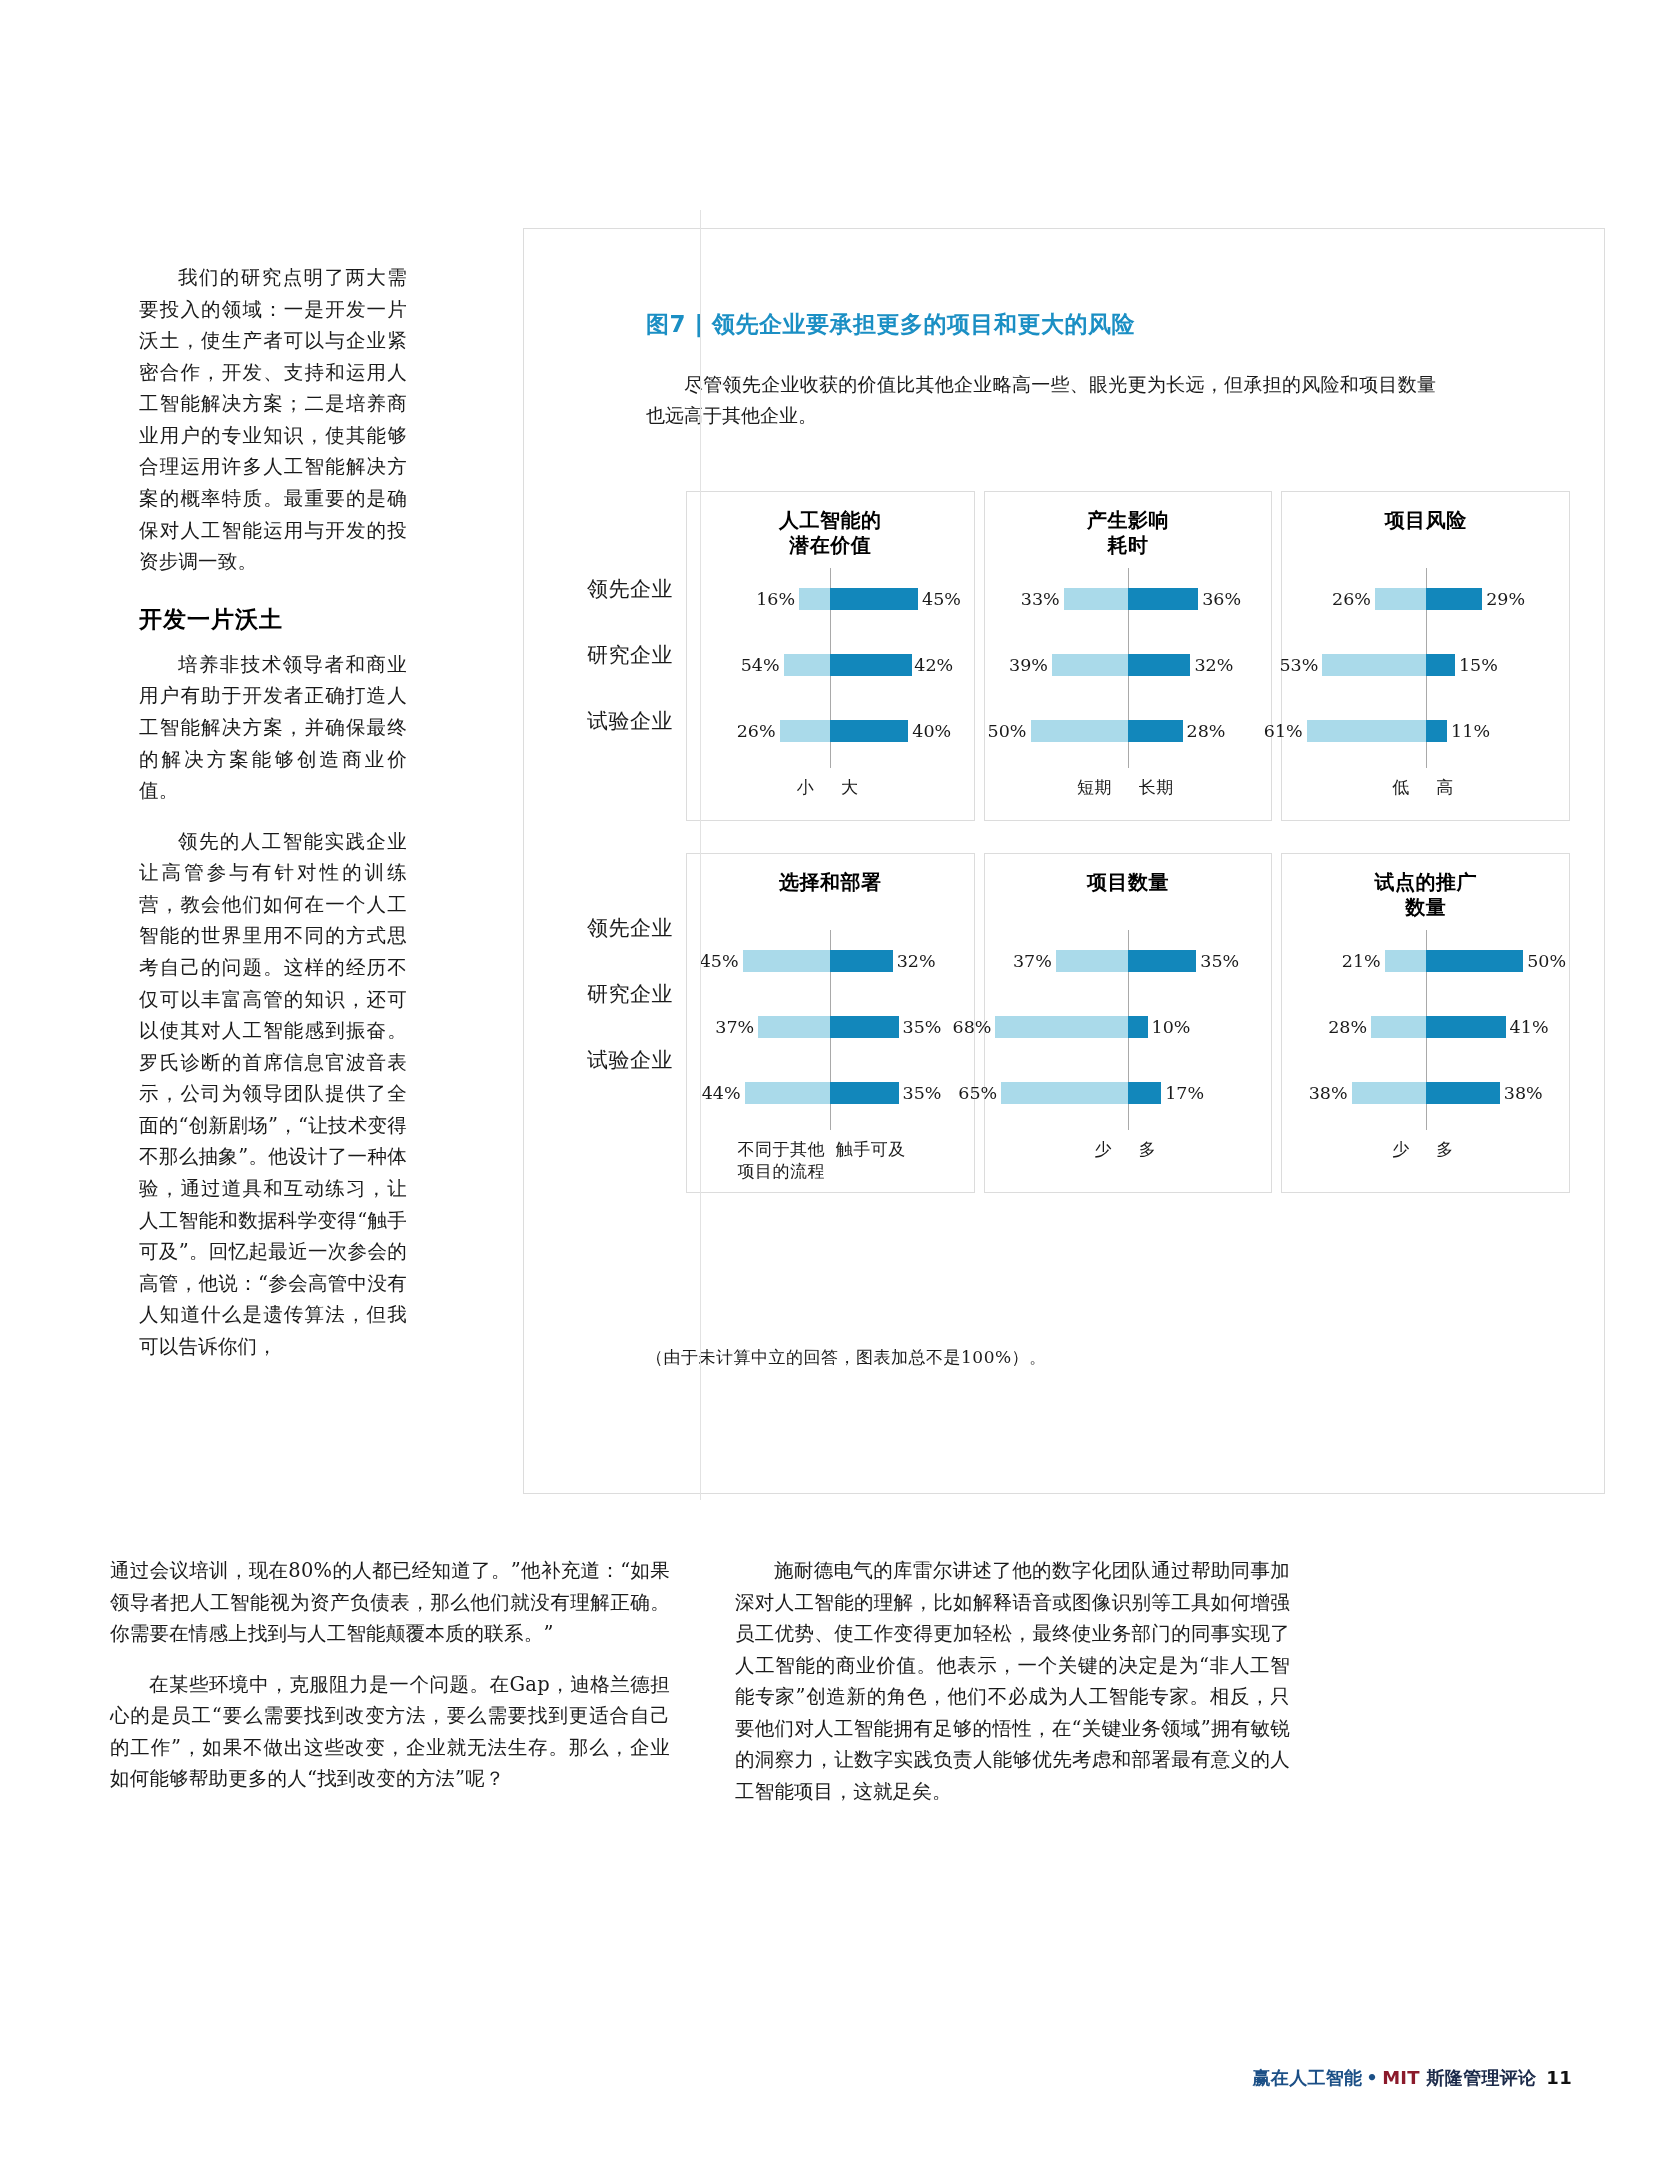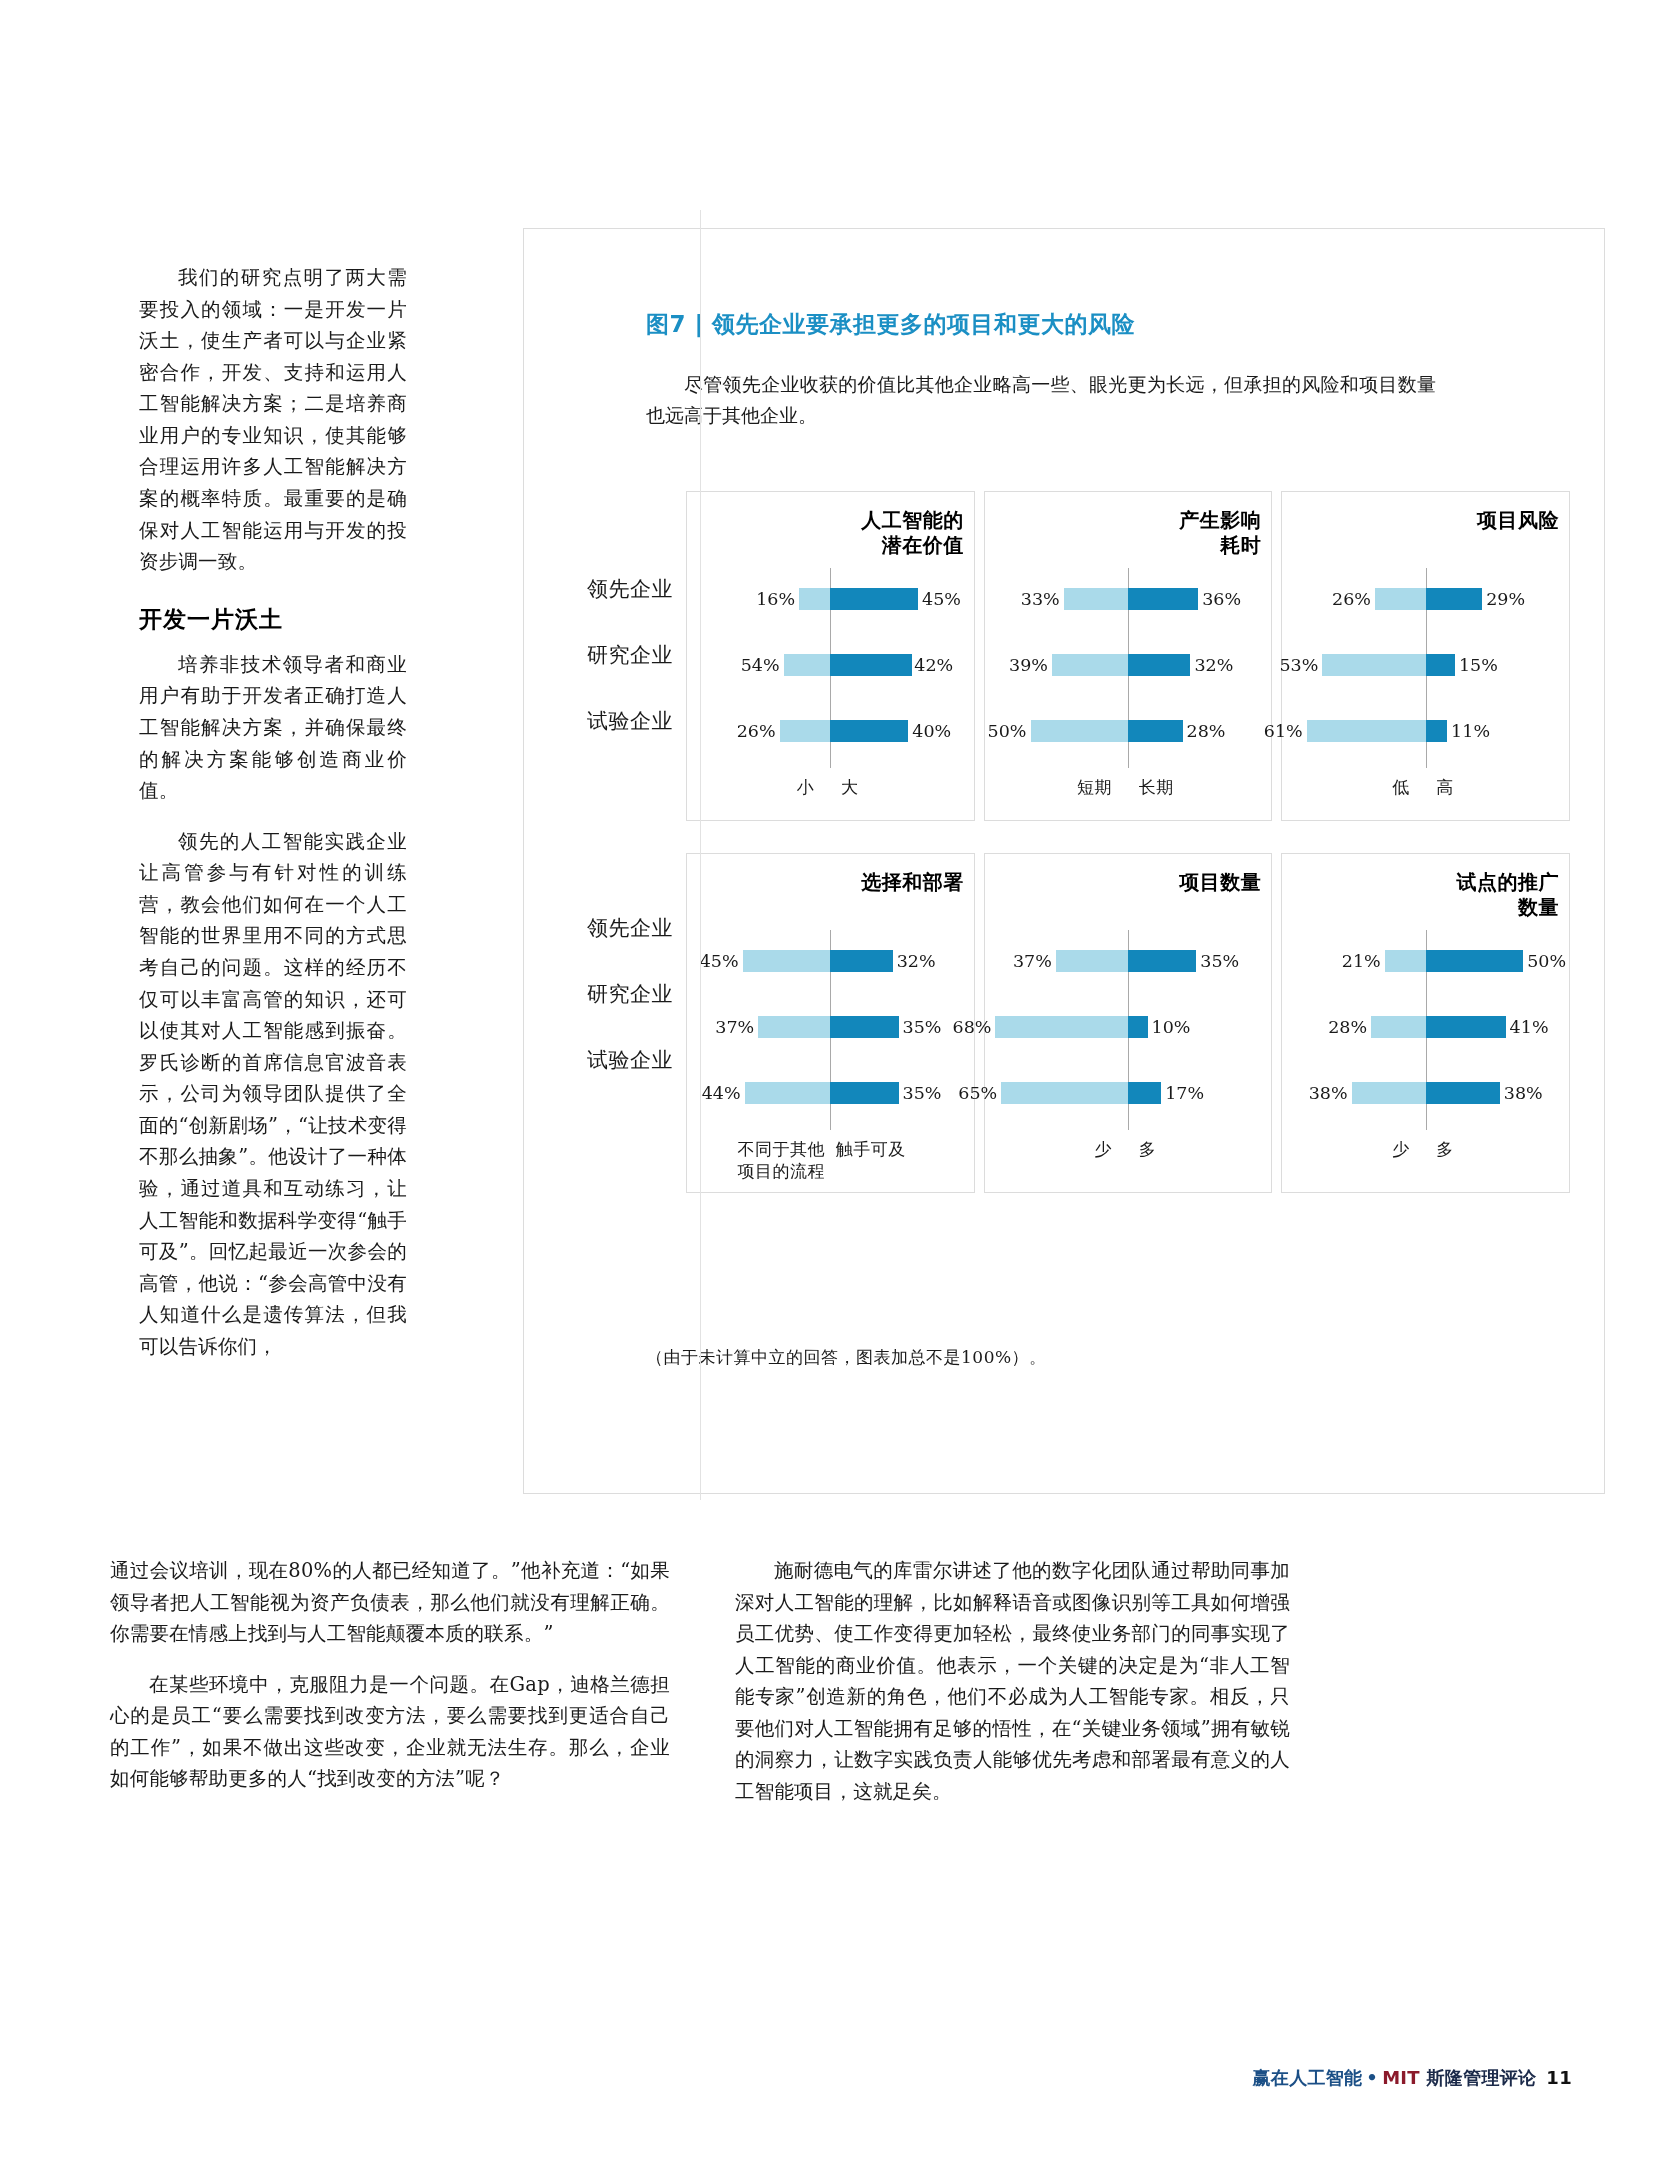--- a/index.html
+++ b/index.html
@@ -148,21 +148,21 @@
     border: 1px solid #dcdcdc;
     box-sizing: border-box;
     padding: 16px 10px 10px 10px;
     position: relative;
     background: #fff;
     min-height: 290px;
   }
   .panel.tall { min-height: 340px; margin-top: 23px; }
 
   .panel-title {
-    text-align: right;
+    text-align: center;
     font-family: "DejaVu Sans", "Liberation Sans", sans-serif;
     font-weight: bold;
     font-size: 20px;
     line-height: 1.25;
     color: #000;
     letter-spacing: 0.5px;
     min-height: 52px;
   }
 
   .bars {

